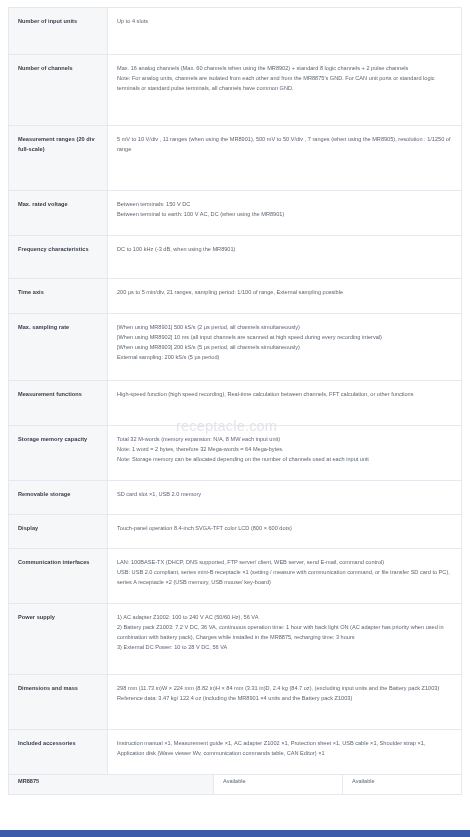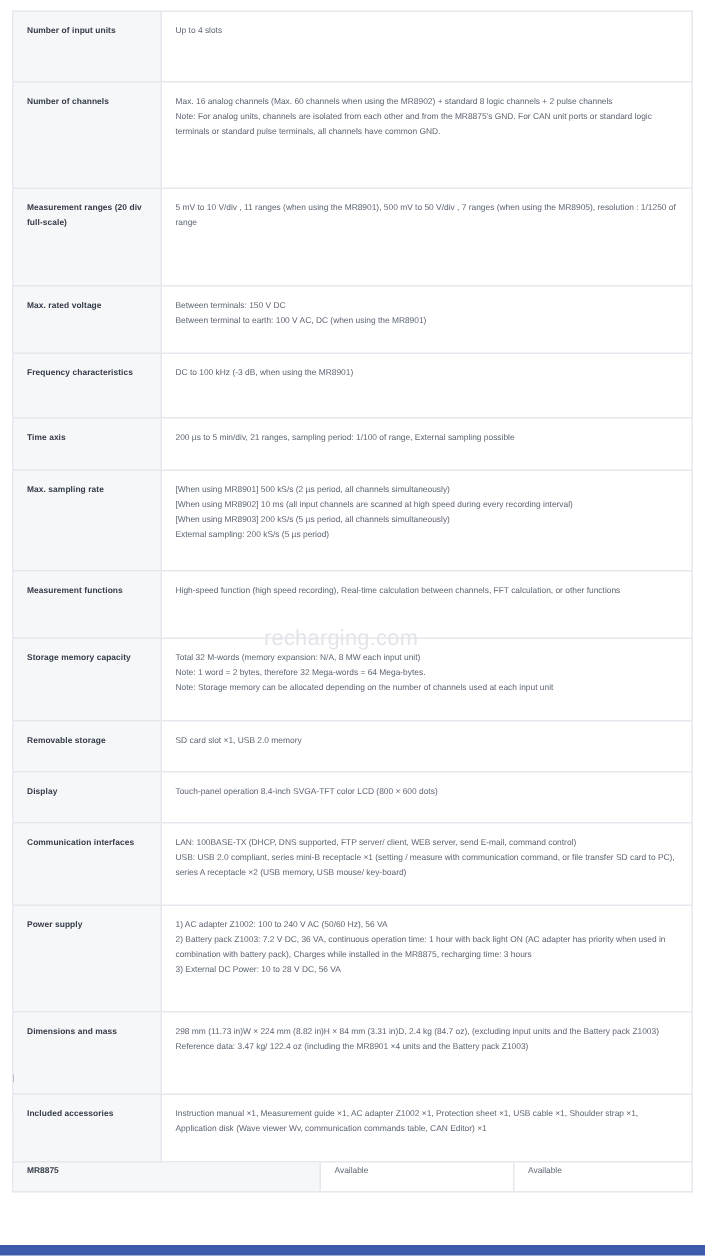--- a/index.html
+++ b/index.html
@@ -134,21 +134,21 @@
     width: 470px;
     height: 14px;
     background: #3c5cab;
   }
 </style>
 </head>
 <body>
 
 <div class="page">
 
-  <div class="watermark">recharging.com</div>
+  <div class="watermark">receptacle.com</div>
 
   <table class="spec-table">
     <tbody>
 
       <tr data-row="0">
         <td class="lbl">
           <span class="line">Number of input units</span>
         </td>
         <td class="val">
           <span class="line">Up to 4 slots</span>

